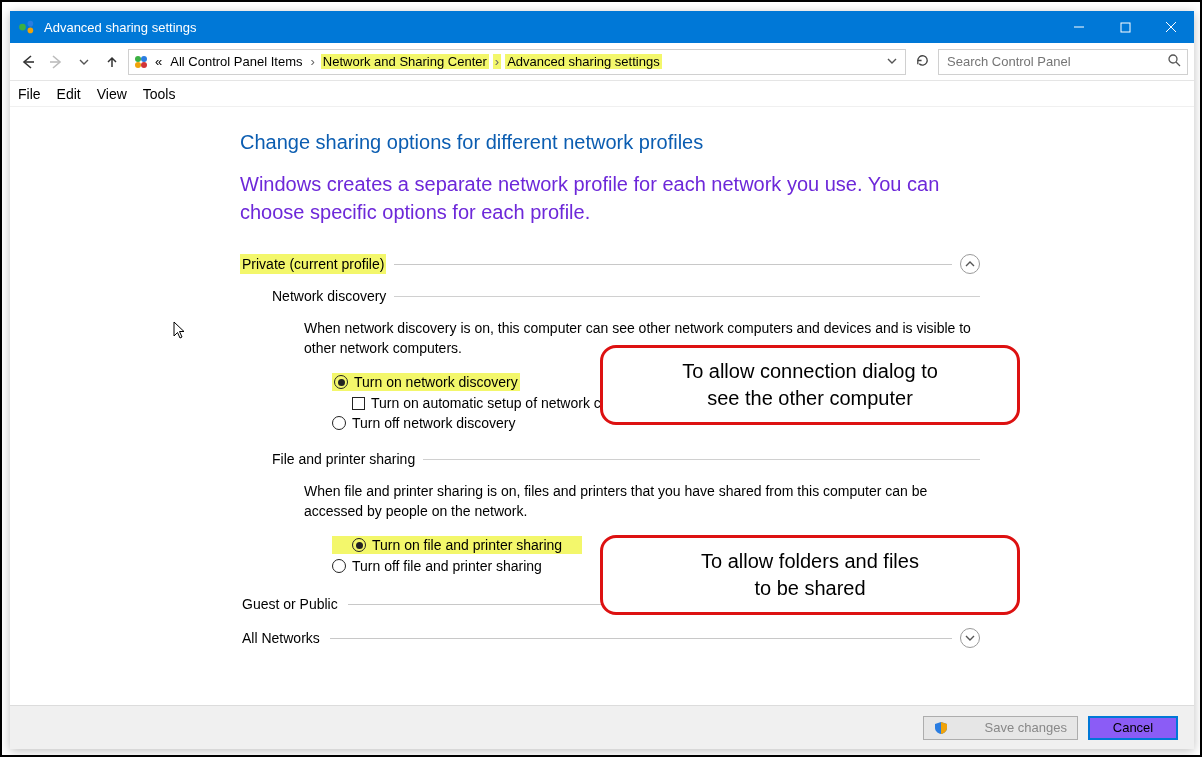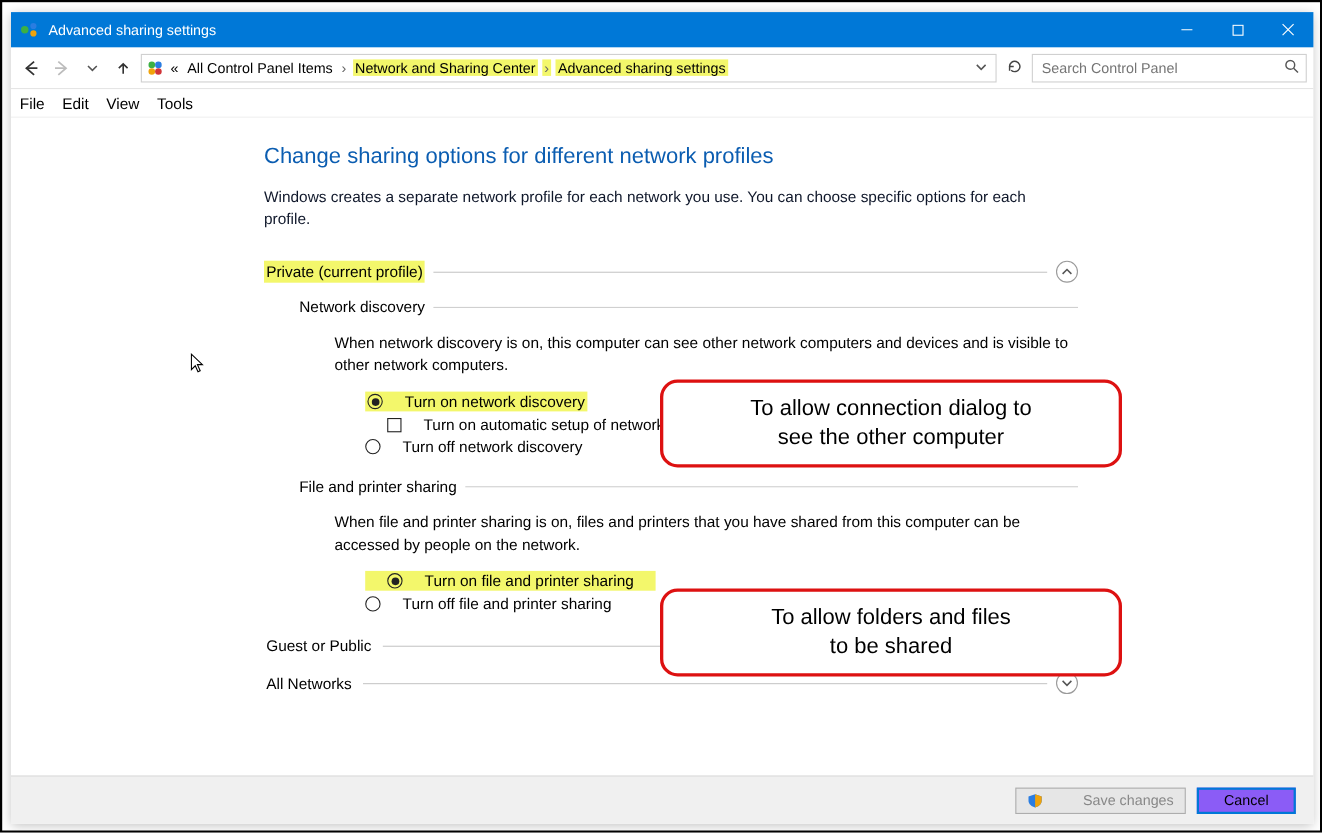--- a/index.html
+++ b/index.html
@@ -27,32 +27,32 @@
   .searchbox { width: 250px; border: 1px solid #d0d0d0; height: 26px; display: flex; align-items: center; padding: 0 6px; color: #777; justify-content: space-between; }
   .searchbox input { border: none; outline: none; width: 200px; font-size: 13px; color: #7f1d1d; }
   .searchbox .mag { color: #555; }
   
   .menubar { height: 26px; display: flex; align-items: center; padding: 0 8px; gap: 16px; font-size: 14px; border-bottom: 1px solid #f0f0f0; }
   .menubar span { }
   
   .content { padding: 24px 30px 10px 30px; height: 590px; overflow: hidden; position: relative; }
   .inner { margin-left: 200px; width: 740px; }
   h1 { font-size: 20px; font-weight: 400; color: #0b5db1; margin: 0 0 10px 0; }
-  .subtext { font-size: 14px; color: #0f172a; margin-bottom: 28px; max-width: 700px; line-height: 1.4; margin-top: 16px; }
+  .subtext { font-size: 20px; color: #6d28d9; margin-bottom: 28px; max-width: 700px; line-height: 1.4; margin-top: 16px; }
   
   .section-head { display: flex; align-items: center; gap: 8px; margin-bottom: 14px; }
   .section-head .label { font-size: 14px; padding: 2px 2px; }
   .section-head .line { flex: 1 1 auto; height: 1px; background: #c8c8c8; }
   .chev-circle { width: 20px; height: 20px; border: 1px solid #9a9a9a; border-radius: 50%; display: flex; align-items: center; justify-content: center; }
   .chev-circle svg { stroke: #555; }
   .gtwrap { display:flex; align-items:center; gap:8px; margin: 0 0 14px 32px; }
   .gt-rule { flex:1 1 auto; height:1px; background:#d0d0d0; }
   .desc { margin: 0 0 14px 64px; font-size: 14px; line-height: 1.45; }
   .opts { margin: 0 0 20px 92px; font-size: 14px; }
-  .opt { display: flex; align-items: center; gap: 20px; margin-bottom: 4px; }
+  .opt { display: flex; align-items: center; gap: 6px; margin-bottom: 4px; }
   .radio { width: 14px; height: 14px; border: 1.2px solid #222; border-radius: 50%; display: inline-flex; align-items: center; justify-content: center; }
   .radio.checked::after { content: ""; width: 7px; height: 7px; background: #222; border-radius: 50%; }
   .cbox { width: 13px; height: 13px; border: 1.2px solid #222; display: inline-block; }
   .indent { margin-left: 20px; }
   
   .callout { position: absolute; border: 3px solid #d11; border-radius: 16px; background: #fff; padding: 10px 20px; text-align: center; font-family: Arial, sans-serif; font-size: 20px; line-height: 1.35; box-shadow: 0 0 0 rgba(0,0,0,0); }
   
   .cursor { position: absolute; left: 163px; top: 214px; }
   
   .footer { position: absolute; bottom: 0; left: 0; right: 0; height: 44px; border-top: 1px solid #dcdcdc; background: #f0f0f0; display: flex; align-items: center; justify-content: flex-end; padding: 0 16px; gap: 10px; }

